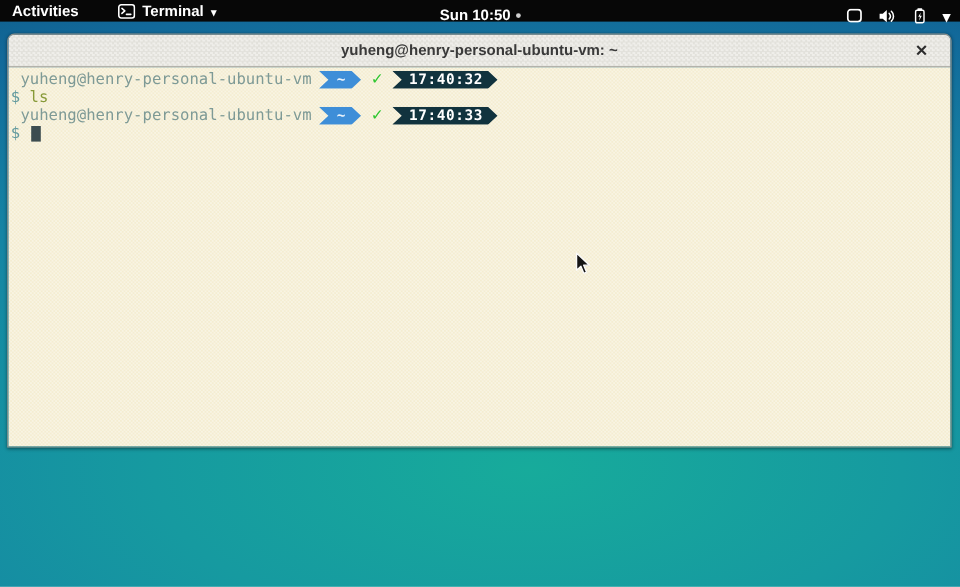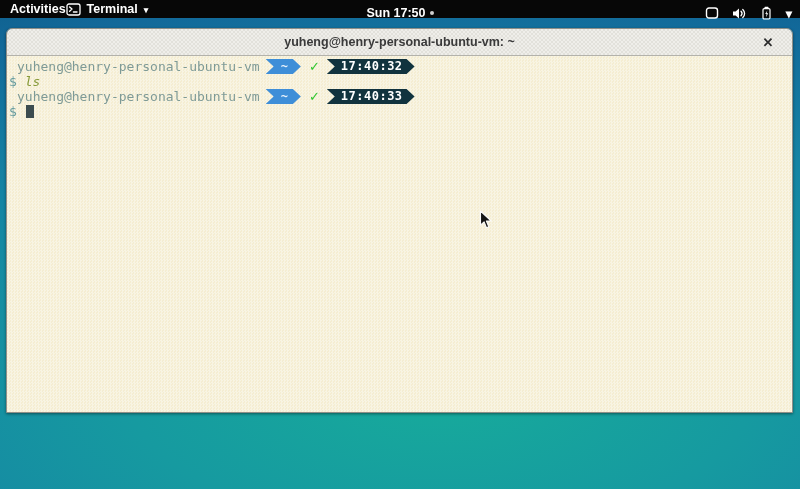--- a/index.html
+++ b/index.html
@@ -13,37 +13,37 @@
   }
 
   
   .topbar {
     position:absolute; left:0; top:0; width:800px; height:18px;
     background:#070707; color:#fff; z-index:30;
     display:flex; align-items:center;
     font-size:12.5px; font-weight:bold;
   }
   .activities { margin-left:10px; cursor:default; }
-  .appmenu { display:flex; align-items:center; gap:6px; }
+  .appmenu { display:flex; align-items:center; gap:6px; margin-left:32px; }
   .appmenu .caret, .sysmenu .caret { font-size:9px; line-height:1; position:relative; top:1px; }
   .clock-wrap {
     position:absolute; left:0; right:0; top:0; height:26px;
     display:flex; align-items:center; justify-content:center; gap:4px;
     pointer-events:none;
   }
   .clock-dot { width:4px; height:4px; border-radius:50%; background:#cfcfcf; }
   .sysarea {
     position:absolute; right:8px; top:0; height:26px;
     display:flex; align-items:center; gap:13px;
   }
   .sysarea svg { display:block; }
 
   
   .window {
-    position:absolute; left:6px; top:28px; width:787px; height:385px;
+    position:absolute; left:6px; top:28px; width:787px; height:345px;
     border:1px solid #8f8f88;
     border-radius:6px 6px 0 0;
     box-shadow:0 1px 3px rgba(0,0,0,.45);
     overflow:hidden; z-index:20;
     display:flex; flex-direction:column;
   }
   .titlebar {
     height:27px; flex:0 0 27px;
     background:repeating-conic-gradient(#efeeea 0% 25%, #e2e1db 0% 50%) 0 0/4px 4px;
     border-bottom:1px solid #b3b2ab;
@@ -84,21 +84,21 @@
   .check {
     color:#2fc62f; font-weight:bold; margin:0 7px 0 8px;
     font-family:"DejaVu Sans", sans-serif; font-size:13px;
   }
   .seg-time {
     background:#11333e; color:#ffffff;
     padding:0 12px 1px 14px; letter-spacing:.5px;
     clip-path:polygon(0 0, calc(100% - 8px) 0, 100% 50%, calc(100% - 8px) 100%, 0 100%, 8px 50%);
   }
   .dollar { color:#639a9e; }
-  .cmd { color:#879a39;font-style:italic; }
+  .cmd { color:#879a39; }
   .dirs { color:#2a9d9d; font-weight:bold; }
   .cursor-block {
     display:inline-block; width:8px; height:13px;
     background:#3c4c50; margin-left:1px; position:relative; top:0;
   }
 
   
   .pointer { position:absolute; left:479px; top:210px; z-index:50; }
 </style>
 </head>
@@ -111,21 +111,21 @@
     <svg width="15" height="13" viewBox="0 0 15 13">
       <rect x="1" y="1" width="13" height="11" rx="2" fill="none" stroke="#fff" stroke-width="1.3"></rect>
       <path d="M3.6 4 L6 6.1 L3.6 8.2" fill="none" stroke="#fff" stroke-width="1.3" stroke-linecap="round" stroke-linejoin="round"></path>
       <line x1="7.4" y1="9" x2="11" y2="9" stroke="#fff" stroke-width="1.3" stroke-linecap="round"></line>
     </svg>
     <span>Terminal</span>
     <span class="caret">▾</span>
   </div>
 
   <div class="clock-wrap">
-    <span style="pointer-events:auto;">Sun 17:50</span>
+    <span style="pointer-events:auto;">Sun 10:50</span>
     <span class="clock-dot"></span>
   </div>
 
   <div class="sysarea">
     <svg width="14" height="12" viewBox="0 0 14 12">
       <rect x="1.5" y="1" width="11" height="10" rx="2.5" fill="none" stroke="#fff" stroke-width="1.4"></rect>
     </svg>
     <svg width="15" height="13" viewBox="0 0 15 13">
       <polygon points="1,4.4 3.6,4.4 7,1.4 7,11.6 3.6,8.6 1,8.6" fill="#fff"></polygon>
       <path d="M9 4.2 A3.4 3.4 0 0 1 9 8.8" fill="none" stroke="#fff" stroke-width="1.3" stroke-linecap="round"></path>

